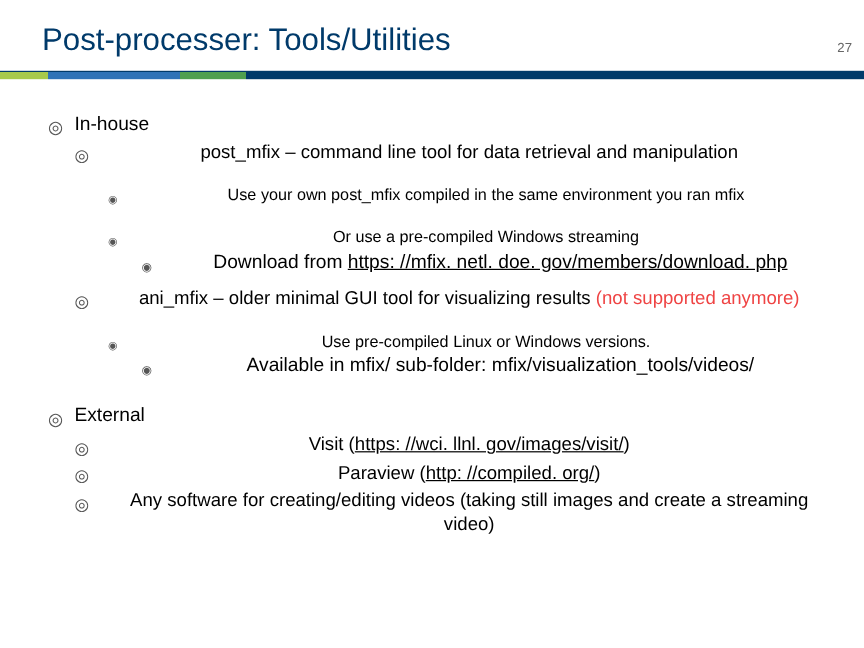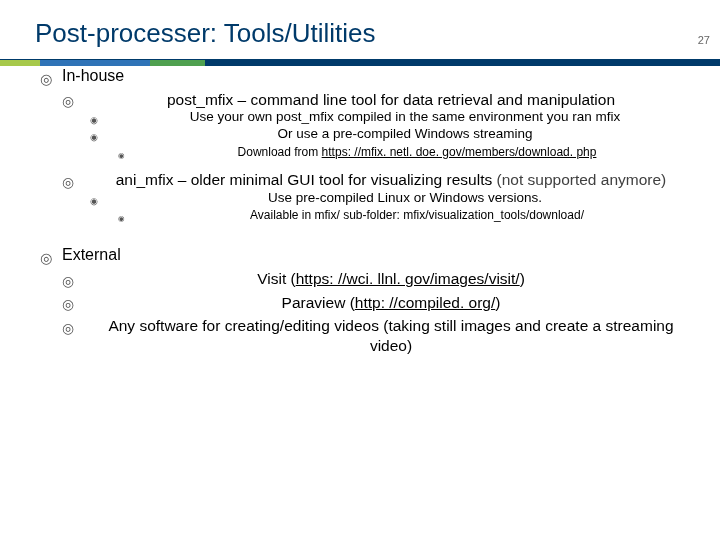--- a/index.html
+++ b/index.html
@@ -30,60 +30,60 @@
     display: flex;
     height: 6px;
     margin: 0;
     border-top: 1px solid #003a6a;
   }
   .rule .seg1 { background: #a7c94b; width: 40px; }
   .rule .seg2 { background: #2f73b7; width: 110px; }
   .rule .seg3 { background: #4fa04f; width: 55px; }
   .rule .seg4 { background: #003a6a; flex: 1; }
   .content {
-    padding: 0 28px 0 40px;
+    padding: 28px 28px 0 40px;
     font-size: 16px;
     line-height: 1.25;
   }
   .l1 {
     margin-bottom: 10px;
     position: relative;
     padding-left: 22px;
   }
   .l2 {
     margin-top: 4px;
     position: relative;
     padding-left: 28px;
     font-size: 15.5px;
     text-align: center;
   }
   .l3 {
-    margin-top: 0;
+    margin-top: 18px;
     position: relative;
     padding-left: 28px;
     font-size: 13.5px;
   }
   .l4 {
     margin-top: 2px;
     position: relative;
     padding-left: 24px;
-    font-size: 12px;
+    font-size: 16px;
   }
   .b1, .b2, .b3, .b4 {
     position: absolute;
     left: 0;
     top: 0.25em;
     color: #555;
     font-size: 0.9em;
   }
   .b1::before { content: "◎"; }
   .b2::before { content: "◎"; }
   .b3::before { content: "◉"; font-size: 0.75em; }
   .b4::before { content: "◉"; font-size: 0.7em; }
-  .red { color: #404040; }
+  .red { color: #ef4444; }
   a {
     color: #000;
     text-decoration: underline;
   }
   .spacer-sm { height: 6px; }
   .spacer-md { height: 12px; }
 </style>
 </head>
 <body>
 
@@ -128,21 +128,21 @@
     <div class="l2">
       <span class="b2"></span>
       <span>ani_mfix – older minimal GUI tool for visualizing results </span><span class="red">(not supported anymore)</span>
 
       <div class="l3">
         <span class="b3"></span>
         <span>Use pre-compiled Linux or Windows versions.</span>
 
         <div class="l4">
           <span class="b4"></span>
-          <span>Available in mfix/ sub-folder: mfix/visualization_tools/download/</span>
+          <span>Available in mfix/ sub-folder: mfix/visualization_tools/videos/</span>
         </div>
       </div>
     </div>
   </div>
 
   <div class="spacer-md"></div>
 
   <div class="l1">
     <span class="b1"></span>
     <span>External</span>

